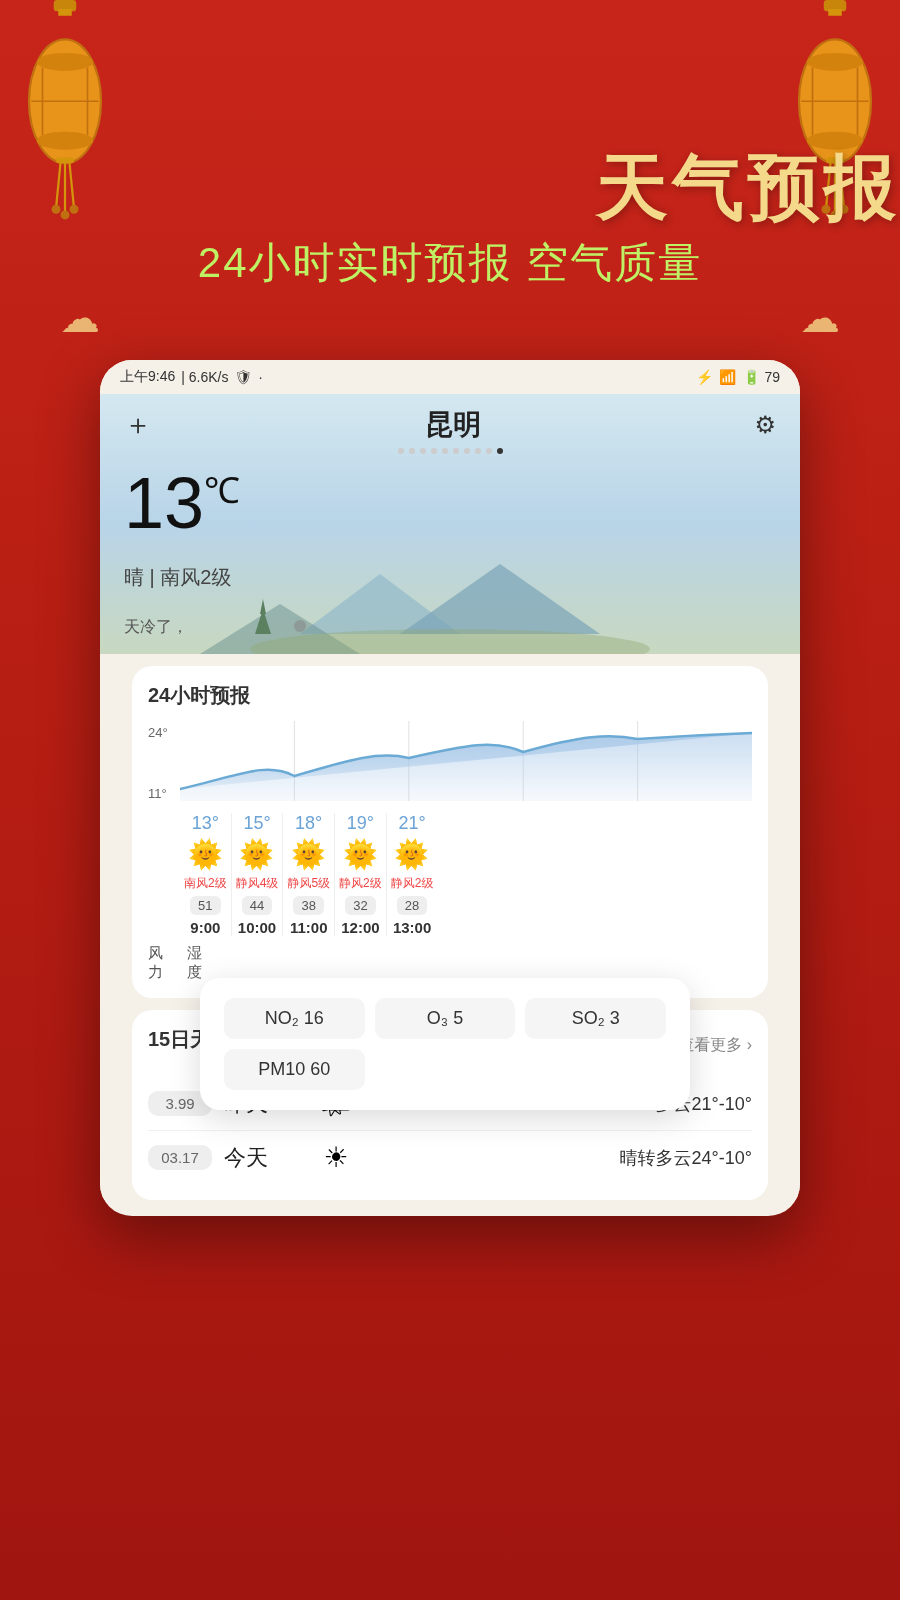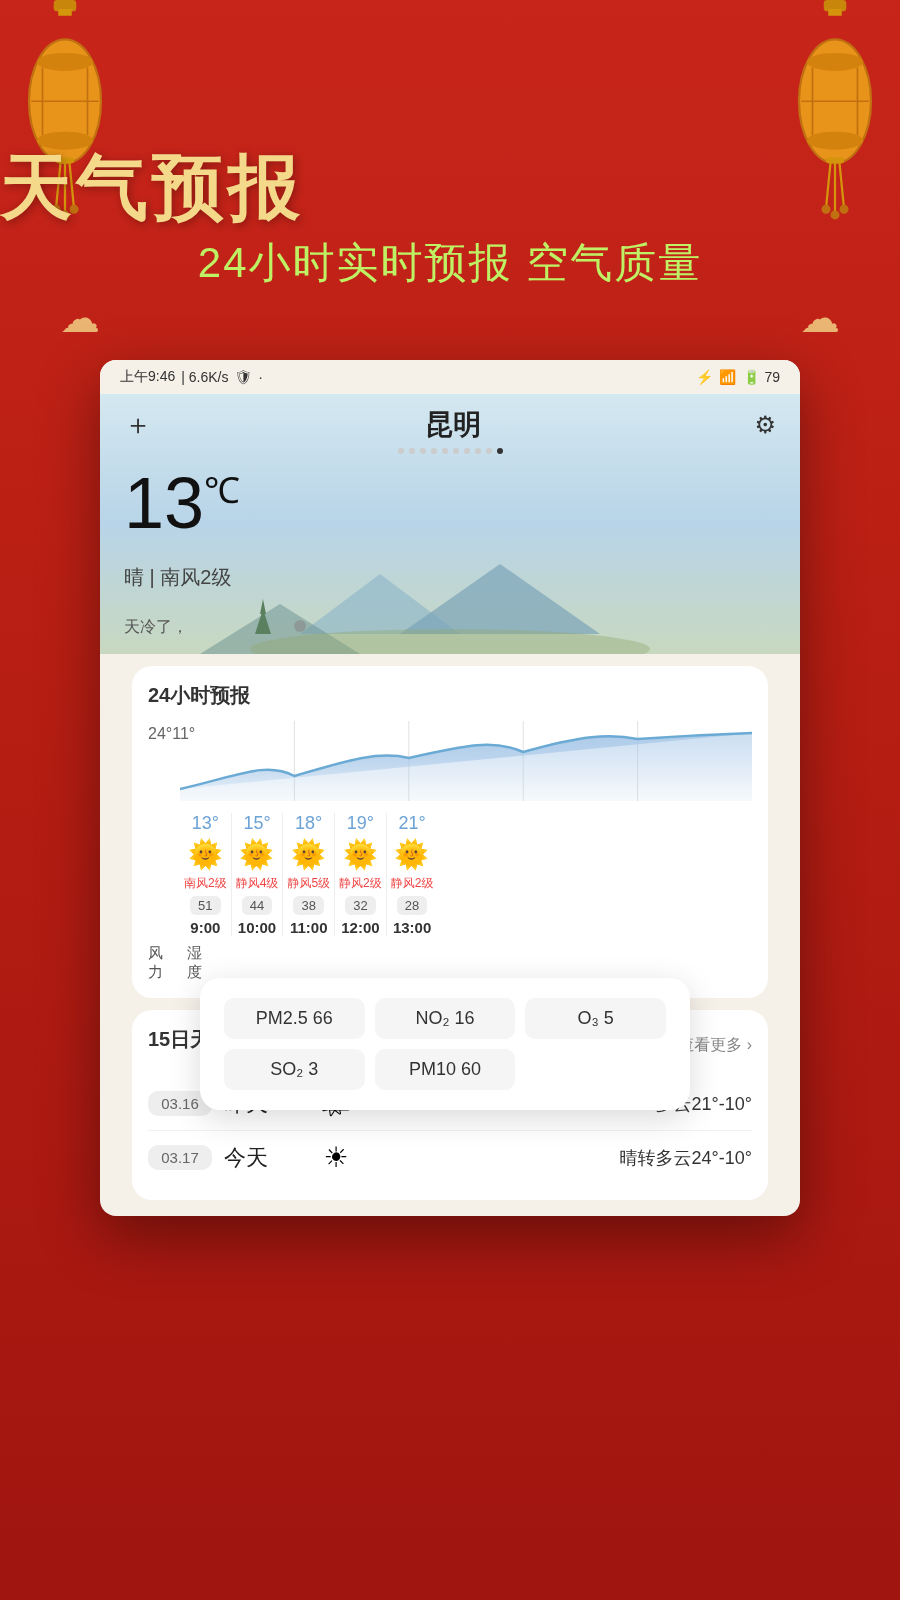--- a/index.html
+++ b/index.html
@@ -29,21 +29,21 @@
     .lantern-left { left: 20px; }
     .lantern-right { right: 20px; }
 
     .lantern-svg { width: 100%; }
 
     
     .app-title {
       position: absolute;
       top: 140px;
       left: 0; right: 0;
-      text-align: left;
+      text-align: right;
       font-size: 72px;
       font-weight: bold;
       color: #f5d98b;
       letter-spacing: 4px;
       text-shadow: 2px 2px 8px rgba(0,0,0,0.3);
     }
 
     .app-subtitle {
       position: absolute;
       top: 235px;
@@ -65,21 +65,21 @@
     .swirl-left { left: 60px; }
     .swirl-right { right: 60px; }
 
     
     .phone-card {
       position: absolute;
       top: 360px;
       left: 100px;
       right: 100px;
       background: #f5f0e8;
-      border-radius: 16px;
+      border-radius: 32px;
       overflow: hidden;
       box-shadow: 0 20px 60px rgba(0,0,0,0.4);
     }
 
     
     .status-bar {
       background: transparent;
       padding: 8px 20px;
       display: flex;
       align-items: center;
@@ -433,34 +433,33 @@
       <ellipse cx="350" cy="95" rx="200" ry="20" fill="#90a870" opacity="0.4"></ellipse>
 
       <circle cx="200" cy="72" r="6" fill="#888" opacity="0.6"></circle>
     </svg>
 
     <div style="position:absolute; bottom:16px; left:24px; font-size:16px; color:#555;">天冷了，</div>
   </div>
 
   <div class="air-quality-popup">
     <div class="aq-grid">
-      <div class="aq-item">PM2.5 <span>66</span></div>
       <div class="aq-item">NO₂ <span>16</span></div>
       <div class="aq-item">O₃ <span>5</span></div>
       <div class="aq-item">SO₂ <span>3</span></div>
       <div class="aq-item">PM10 <span>60</span></div>
     </div>
   </div>
 
   <div style="background:#f5f0e8; padding: 12px 16px 0;">
     <div class="forecast-24h">
       <div class="section-title">24小时预报</div>
 
       <div style="display:flex; margin-bottom:8px;">
-        <div style="display:flex;flex-direction:row;justify-content:space-between;width:32px;font-size:16px;color:#666;padding:4px 0;">
+        <div style="display:flex;flex-direction:column;justify-content:space-between;width:32px;font-size:13px;color:#666;padding:4px 0;">
           <span>24°</span>
           <span>11°</span>
         </div>
         <div style="flex:1;position:relative;">
           <svg viewBox="0 0 600 80" preserveAspectRatio="none" style="width:100%;height:80px;">
             <defs>
               <linearGradient id="chartGrad" x1="0" y1="0" x2="0" y2="1">
                 <stop offset="0%" stop-color="#a8c8e8" stop-opacity="0.6"></stop>
                 <stop offset="100%" stop-color="#a8c8e8" stop-opacity="0.1"></stop>
               </linearGradient>
@@ -532,21 +531,21 @@
 
     <div class="forecast-15d">
       <div class="forecast-15d-header">
         <span class="section-title">15日天气预报</span>
         <span class="see-more">
           <span>查看更多</span> ›
         </span>
       </div>
 
       <div class="day-row">
-        <span class="day-date-badge">03.16</span>
+        <span class="day-date-badge">3.99</span>
         <span class="day-name">昨天</span>
         <span class="day-icon">🌤</span>
         <span class="day-desc">多云21°-10°</span>
       </div>
 
       <div class="day-row">
         <span class="day-date-badge">03.17</span>
         <span class="day-name">今天</span>
         <span class="day-icon">☀</span>
         <span class="day-desc">晴转多云24°-10°</span>

